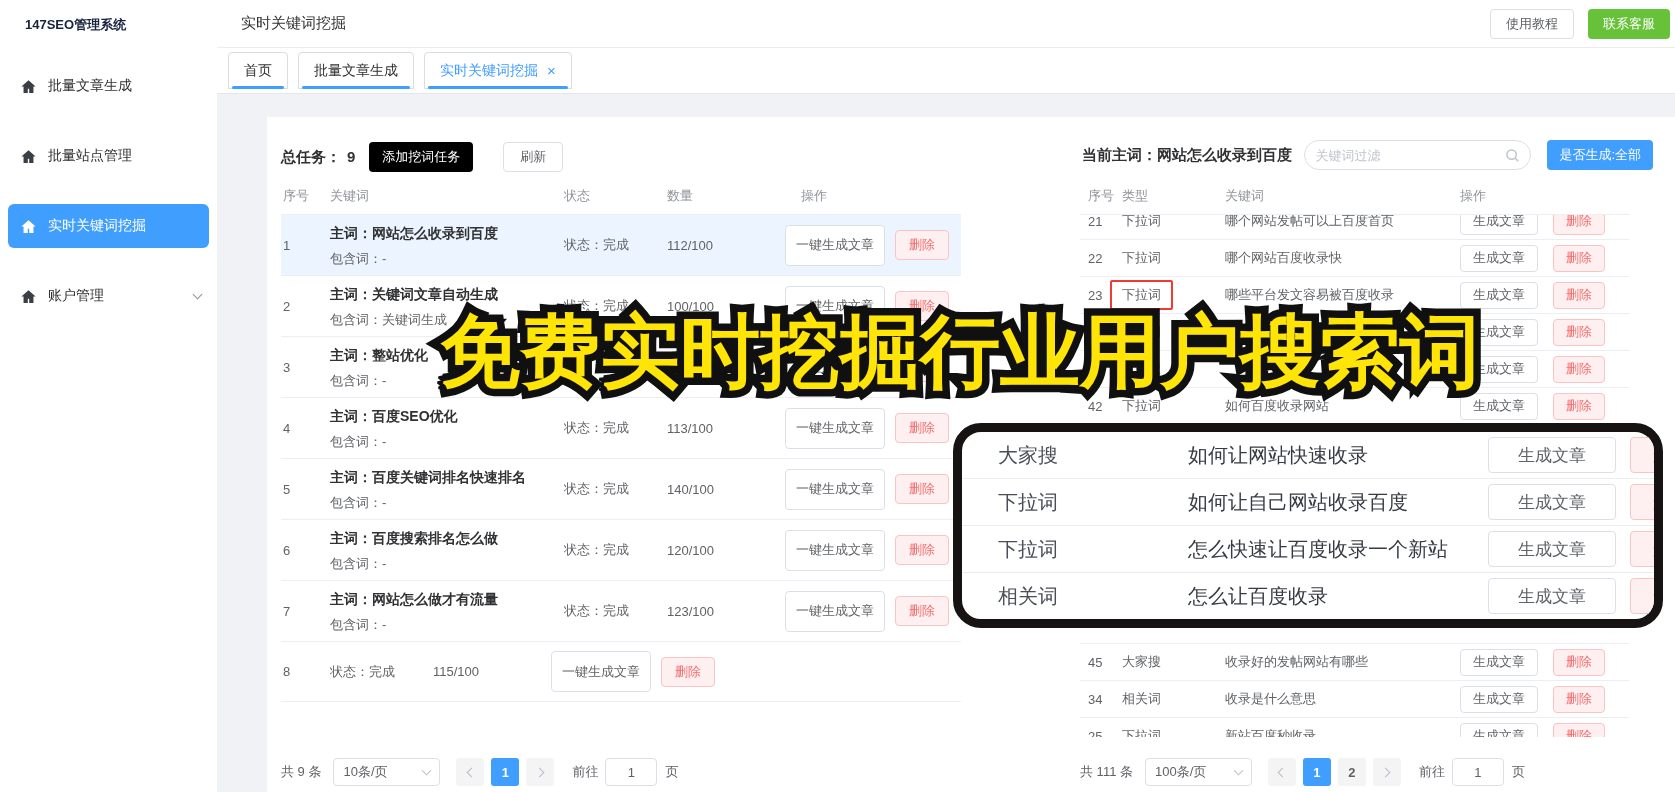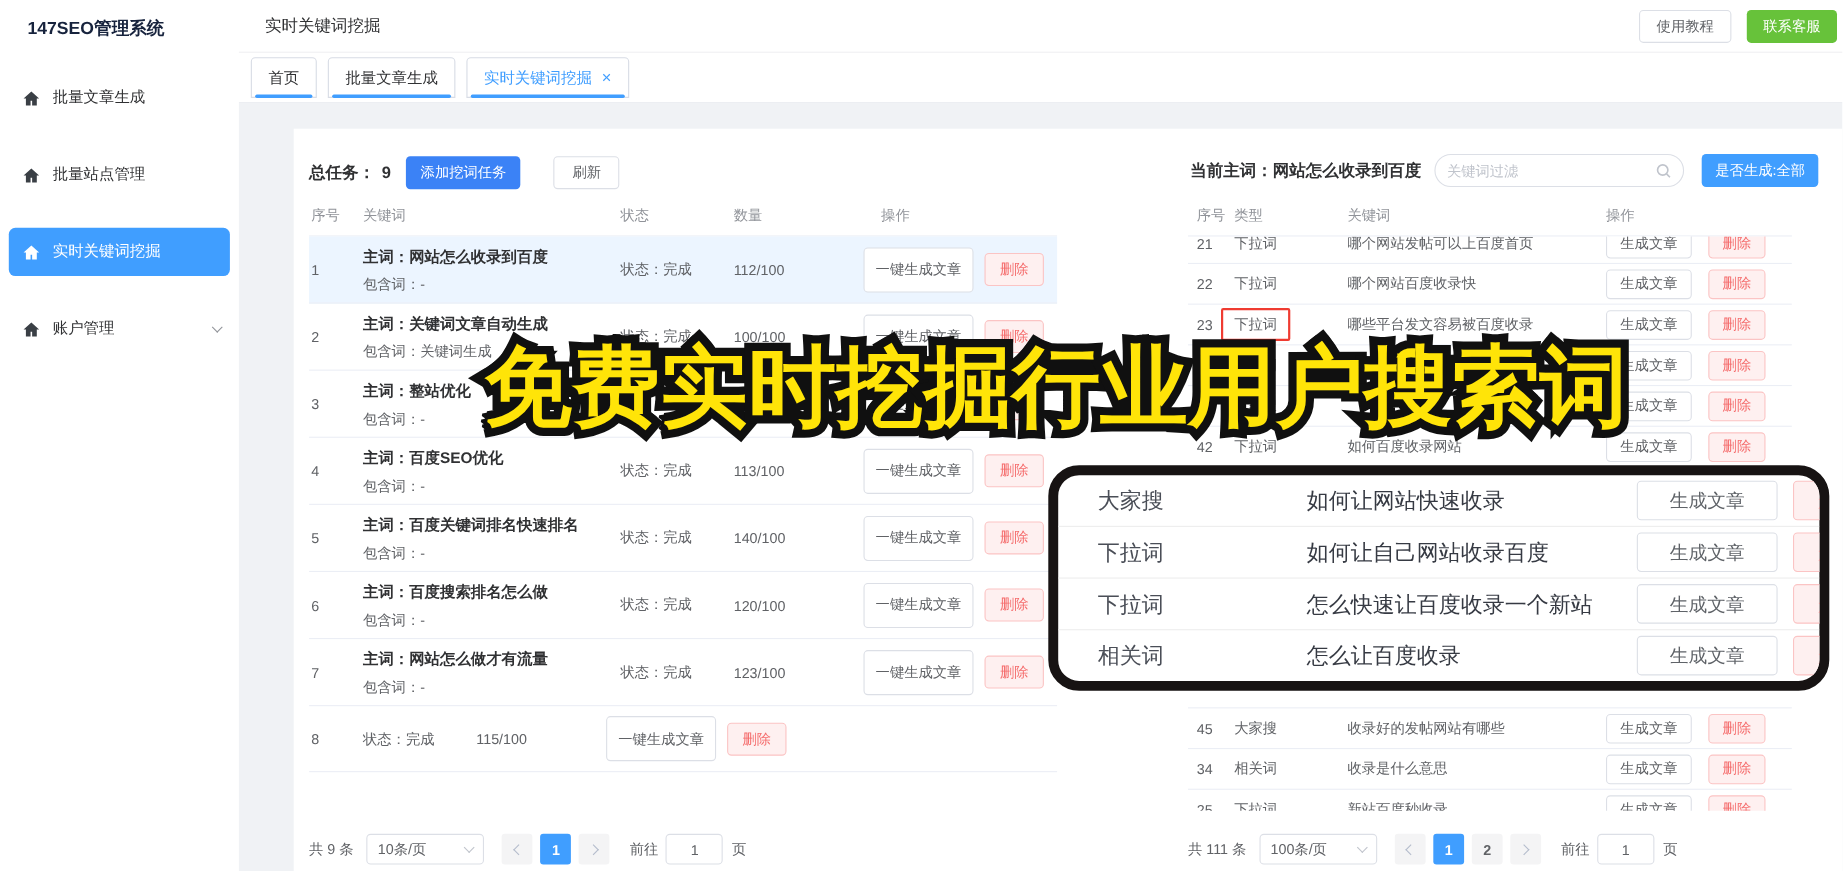--- a/index.html
+++ b/index.html
@@ -1,20 +1,20 @@
 <!DOCTYPE html>
 <html><head>
 <meta charset="utf-8">
 <style>
 *{margin:0;padding:0;box-sizing:border-box;font-family:"Liberation Sans","DejaVu Sans",sans-serif;}
 html,body{width:1675px;height:792px;overflow:hidden;background:#fff;position:relative;font-size:13px;color:#303133;}
 button{cursor:pointer;}
 
 .sidebar{position:absolute;left:0;top:0;width:217px;height:792px;background:#fff;z-index:10;}
-.logo{padding:16px 0 0 25px;font-size:16px;font-weight:bold;color:#17233d;}
+.logo{padding:16px 0 0 25px;font-size:13px;font-weight:bold;color:#17233d;}
 .side-nav{margin-top:30px;}
 .side-item{height:44px;display:flex;align-items:center;padding:0 16px 0 20px;margin-bottom:26px;color:#303133;font-size:14px;cursor:pointer;}
 .side-item .home-ico{width:17px;height:17px;margin-right:11px;fill:#3a3f45;flex:0 0 auto;}
 .side-item.active{background:#409EFF;color:#fff;margin-left:8px;margin-right:8px;border-radius:6px;padding-left:12px;}
 .side-item.active .home-ico{fill:#fff;}
 .side-item .chev{margin-left:auto;width:7px;height:7px;border-right:1.5px solid #909399;border-bottom:1.5px solid #909399;transform:rotate(45deg);margin-top:-4px;}
 
 .topbar{position:absolute;left:217px;top:0;right:0;height:48px;background:#fff;border-bottom:1px solid #ededf0;display:flex;align-items:center;padding:0 5px 0 24px;z-index:5;}
 .topbar-title{font-size:15px;color:#303133;}
 .tb-spacer{flex:1;}
@@ -27,21 +27,21 @@
 .tab.active{color:#409EFF;}
 .tab .close{margin-left:9px;font-size:15px;line-height:1;}
 
 .content{position:absolute;left:217px;top:94px;right:0;bottom:0;background:#f0f2f5;}
 .card{position:absolute;left:50px;top:23px;right:0;bottom:-1px;background:#fff;}
 
 .lpanel{position:absolute;left:14px;top:0;width:680px;}
 .ltoolbar{position:absolute;left:0;top:24px;height:32px;display:flex;align-items:center;white-space:nowrap;}
 .ltotal{font-size:15px;font-weight:bold;color:#303133;}
 .ltotal .tv{margin-left:6px;}
-.btn-add{margin-left:14px;height:30px;padding:0 13px;background:#3b82f6;color:#fff;border:none;border-radius:4px;font-size:13px;}
+.btn-add{margin-left:14px;height:30px;padding:0 13px;background:#000000;color:#fff;border:none;border-radius:4px;font-size:13px;}
 .btn-refresh{margin-left:30px;height:30px;padding:0 16px;background:#fff;color:#606266;border:1px solid #dcdfe6;border-radius:4px;font-size:13px;}
 .lheader{position:absolute;top:70px;left:0;width:100%;height:28px;display:flex;color:#909399;font-size:13px;border-bottom:1px solid #ebeef5;}
 .col-num{width:49px;padding-left:2px;}
 .col-kw{width:234px;}
 .col-status{width:103px;}
 .col-qty{width:118px;}
 .col-ops{flex:1;padding-left:16px;}
 .lrows{position:absolute;top:98px;left:0;width:100%;}
 .lrow{display:flex;align-items:center;border-bottom:1px solid #ebeef5;padding:8px 0;min-height:60px;}
 .lrow.selected{background:#ecf5ff;}

